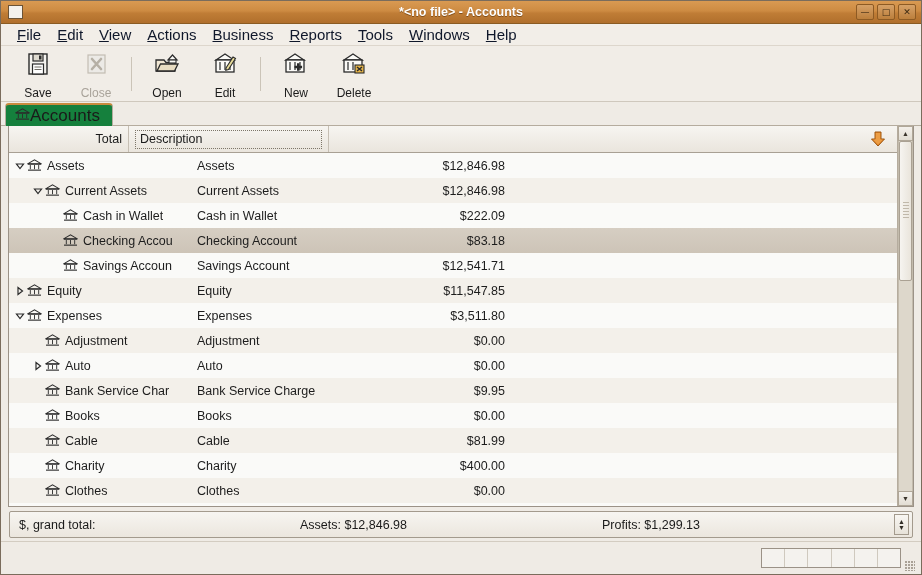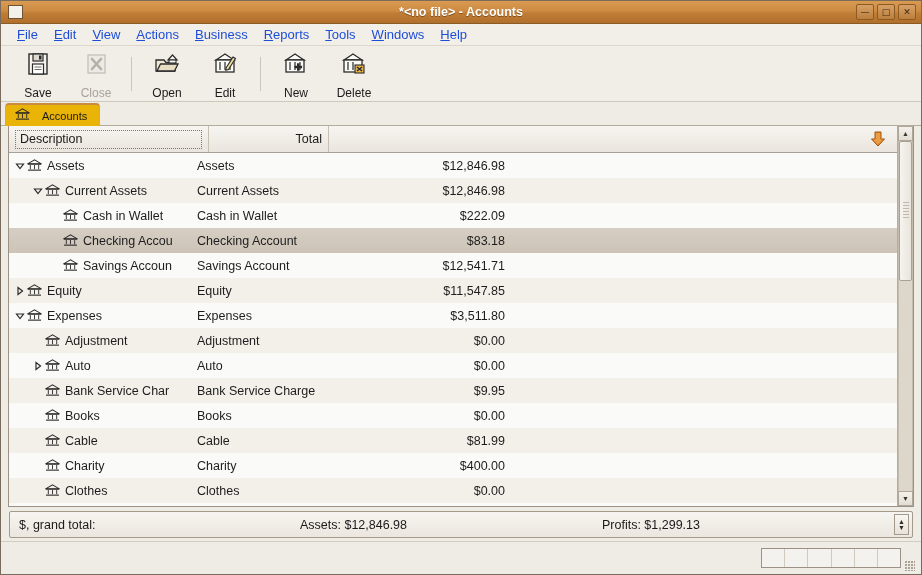--- a/index.html
+++ b/index.html
@@ -44,21 +44,21 @@
     font-size:9px;color:#3d2a12;font-family:"DejaVu Sans",sans-serif;
     line-height:1;
   }
   
   .menubar{
     height:22px;flex:0 0 22px;display:flex;align-items:center;
     background:#f2eee8;border-bottom:1px solid #ddd6cc;
     padding-left:8px;box-sizing:border-box;
   }
   .menu-item{
-    padding:2px 8px;font-size:13px;color:#1d4ed8;cursor:default;
+    padding:2px 8px;font-size:15px;color:#0f172a;cursor:default;
   }
   .menu-item u{text-decoration:underline;}
   
   .toolbar{
     height:56px;flex:0 0 56px;display:flex;align-items:center;
     background:#f1ede7;border-bottom:1px solid #cfc8bd;
     padding-left:8px;box-sizing:border-box;
   }
   .tool{
     width:58px;display:flex;flex-direction:column;align-items:center;
@@ -69,26 +69,26 @@
   .tool.disabled .lbl{color:#a9a39a;}
   .tsep{width:1px;height:34px;background:#cbc4b8;margin:0 6px;}
   
   .tabstrip{
     flex:0 0 24px;height:24px;display:flex;align-items:flex-end;
     background:#efebe5;padding-left:4px;box-sizing:border-box;
     border-bottom:1px solid #b5ac9e;position:relative;
   }
   .tab{
     height:23px;box-sizing:border-box;
-    display:flex;align-items:center;gap:12px;padding:0 12px 0 9px;
-    background:#eab308;
+    display:flex;align-items:center;gap:0;padding:0 12px 0 9px;
+    background:#15803d;
     border:1px solid #b5ac9e;border-bottom:none;
     border-top:2px solid #c98b3e;
     border-radius:4px 4px 0 0;
-    font-size:11px;margin-bottom:-1px;
+    font-size:17px;margin-bottom:-1px;
   }
   
   .content{
     flex:1 1 auto;display:flex;flex-direction:column;
     background:#efebe5;padding:0 2px 0 2px;box-sizing:border-box;
     min-height:0;
   }
   .treewrap{
     flex:1 1 auto;display:flex;min-height:0;
     border:1px solid #9b9287;border-top:none;background:#fafaf8;
@@ -330,25 +330,25 @@
       <span>Accounts</span>
     </div>
   </div>
 
   <div class="content">
 
     <div class="treewrap">
       <div class="treecol">
 
         <div class="thead">
+          <div class="th th-total">
+            <span>Total</span>
+          </div>
           <div class="th th-desc">
             <span class="inner">Description</span>
-          </div>
-          <div class="th th-total">
-            <span>Total</span>
           </div>
           <div class="th th-fill">
             <span class="dl-arrow">
               <svg width="18" height="18" viewBox="0 0 18 18">
                 <path d="M6 2 h6 v7 h3.5 L9 16 L2.5 9 H6 Z" fill="#e0852a" stroke="#9e5610" stroke-width="1"></path>
                 <path d="M6.8 3 h4.4 v6.4 h2.6 L9 14.4 L4.2 9.4 H6.8 Z" fill="#f0a64e" opacity=".75"></path>
               </svg>
             </span>
           </div>
         </div>

